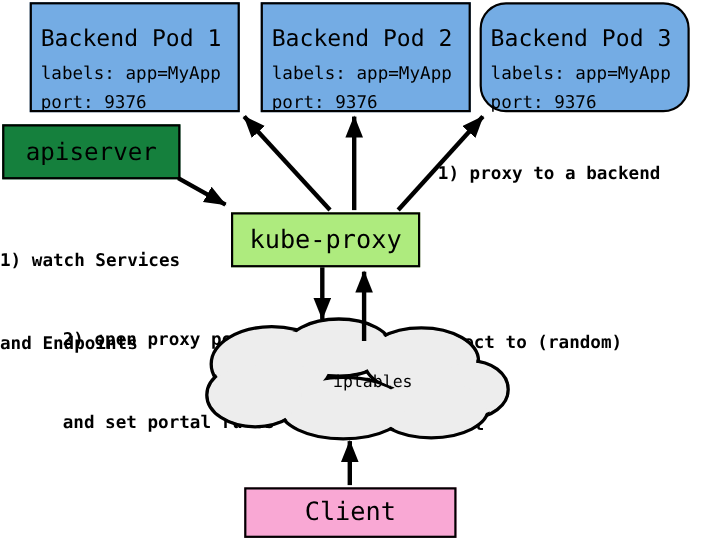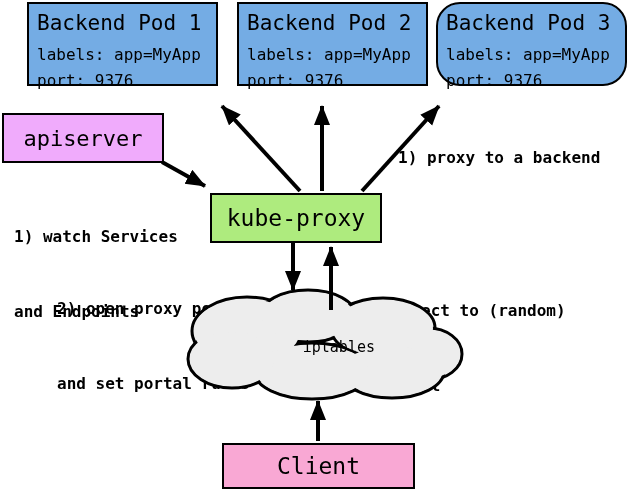--- a/index.html
+++ b/index.html
@@ -10,42 +10,42 @@
     font-family:"DejaVu Sans Mono","Liberation Mono",monospace;
     color:#000;
     overflow:hidden;
   }
   .box{
     position:absolute;
     border:2px solid #000;
     box-sizing:border-box;
   }
   .pod{
-    width:191px;height:84px;top:2px;
+    width:191px;height:100px;top:2px;
     background:#74ACE4;
-    padding:4px 0 0 8px;
+    padding:16px 0 0 8px;
   }
   .pod-title{font-size:21px;line-height:26px;margin:2px 0 6px 0;}
   .pod-line{font-size:16px;line-height:26px;}
   .node-label-box{
     display:flex;align-items:center;justify-content:center;
   }
-  #apiserver{left:2px;top:113px;width:162px;height:50px;background:#f0abfc;font-size:22px;}
+  #apiserver{left:2px;top:113px;width:162px;height:50px;background:#15803d;font-size:22px;}
   #kubeproxy{left:210px;top:193px;width:172px;height:50px;background:#AEEB7E;font-size:23px;}
   #client{left:222px;top:443px;width:193px;height:46px;background:#f9a8d4;font-size:23px;}
   #pod1{left:27px;}
   #pod2{left:237px;}
   #pod3{left:436px;border-radius:24px;}
   .step-label{
     position:absolute;
     font-weight:bold;
     font-size:16px;line-height:25px;
     white-space:pre;
   }
-  #step1{left:14px;top:174px;}
+  #step1{left:0;top:174px;}
   #step2{left:57px;top:246px;}
   #step3{left:327px;top:411px;}
   #step4{left:344px;top:248px;}
   #step5{left:398px;top:145px;}
   #iptables-label{
     position:absolute;left:255px;top:338px;width:120px;
     text-align:right;font-size:15px;z-index:3;
   }
   svg.overlay{
     position:absolute;left:0;top:0;z-index:2;

